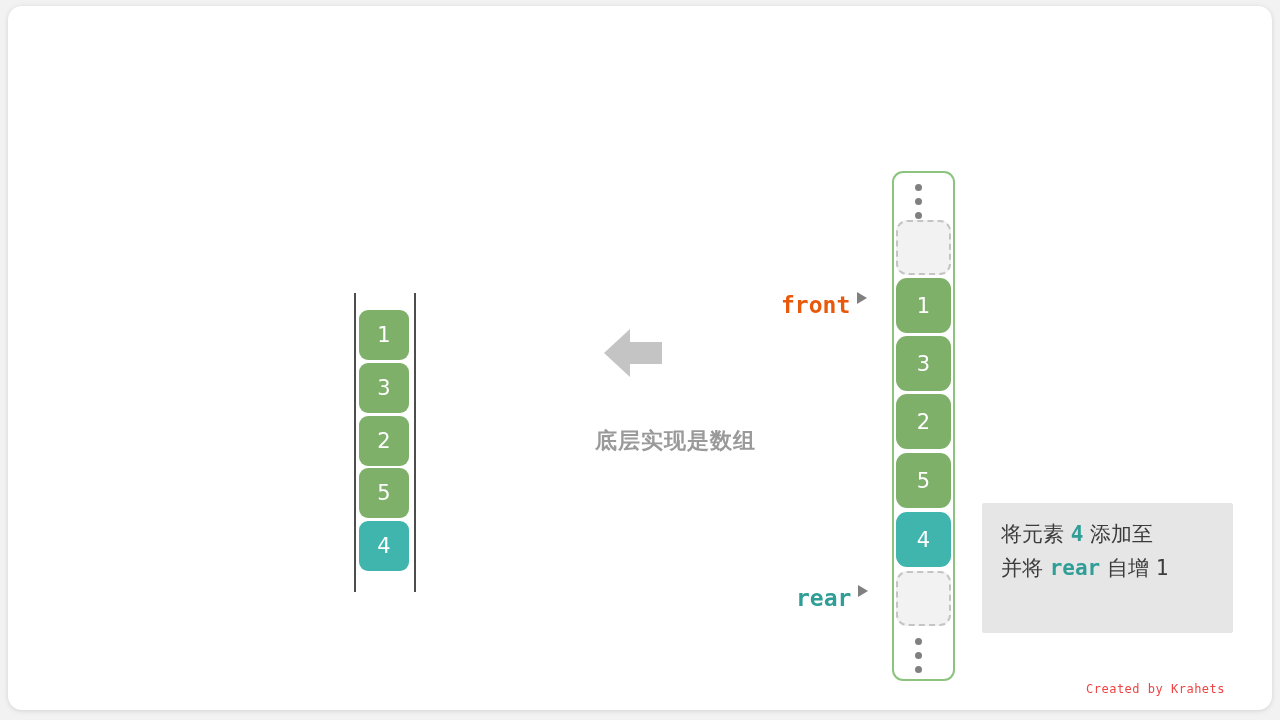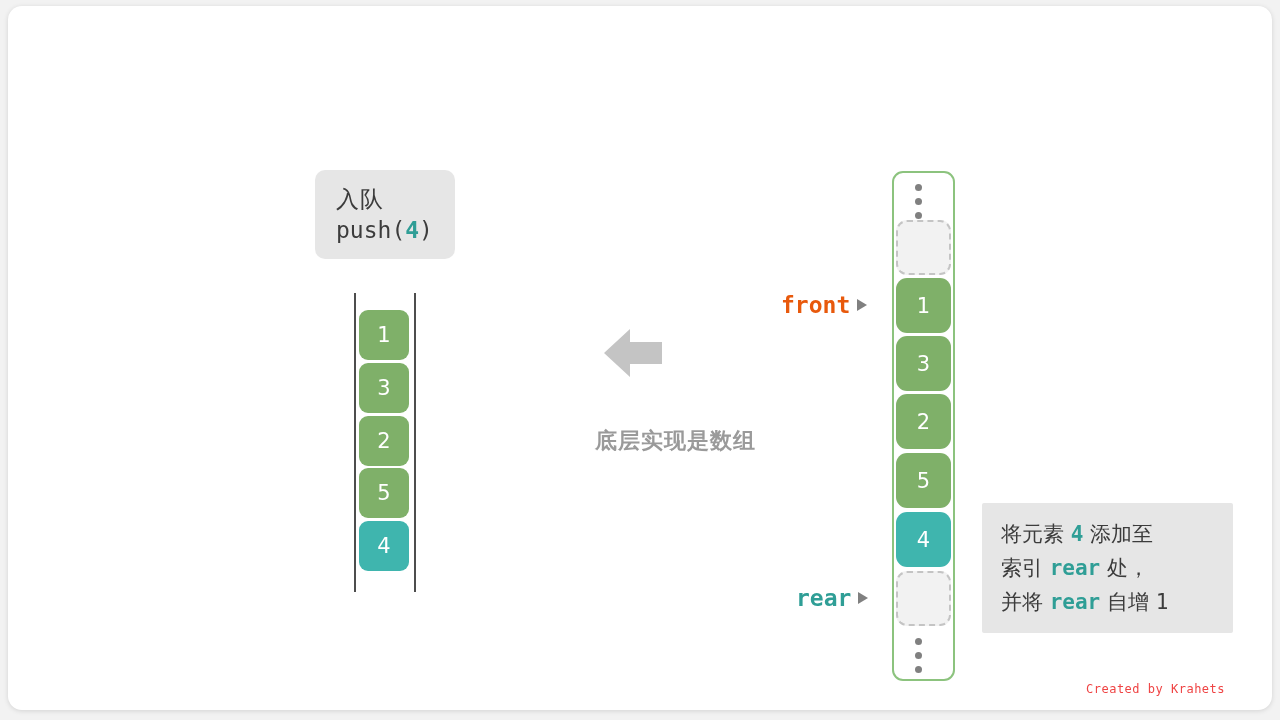--- a/index.html
+++ b/index.html
@@ -154,21 +154,21 @@
   }
 
   
   .ptr {
     position: absolute;
     font-family: "DejaVu Sans Mono", monospace;
     font-size: 23px;
     font-weight: bold;
     white-space: nowrap;
     display: flex;
-    align-items: center;
+    align-items: flex-start;
     gap: 7px;
   }
   .ptr .arrowhead {
     display: inline-block;
     width: 0;
     height: 0;
     border-top: 6px solid transparent;
     border-bottom: 6px solid transparent;
     border-left: 10px solid #808080;
   }
@@ -217,24 +217,20 @@
     color: #ef4444;
     letter-spacing: 0.5px;
   }
 </style>
 </head>
 <body>
 
 <div id="page">
   <div class="card">
 
-    <div class="op-box">
-      <div class="op-line1">入队</div>
-      <div class="op-line2"><span>push(</span><span class="val">4</span><span>)</span></div>
-    </div>
 
     <div class="rail rail-l"></div>
     <div class="rail rail-r"></div>
 
     <div class="lcell" style="top: 304px; background: rgb(127, 176, 105);">
         <span>1</span>
       </div>
     <div class="lcell" style="top: 357px; background: rgb(127, 176, 105);">
         <span>3</span>
       </div>
@@ -292,20 +288,19 @@
       <span style="color:#e8590c;">front</span>
       <span class="arrowhead"></span>
     </div>
     <div class="ptr" style="left:788px; top:579px;">
       <span style="color:#2f9e96;">rear</span>
       <span class="arrowhead"></span>
     </div>
 
     <div class="note">
       <div class="note-line"><span>将元素 </span><span class="num">4</span><span> 添加至</span></div>
-      <div class="note-line"><span>索引 </span><span class="kw">rear</span><span> 处，</span></div>
       <div class="note-line"><span>并将 </span><span class="kw">rear</span><span> 自增 </span><span class="plain-num">1</span></div>
     </div>
 
     <div class="footer">Created by Krahets</div>
 
   </div>
 </div>
 
 </body></html>

